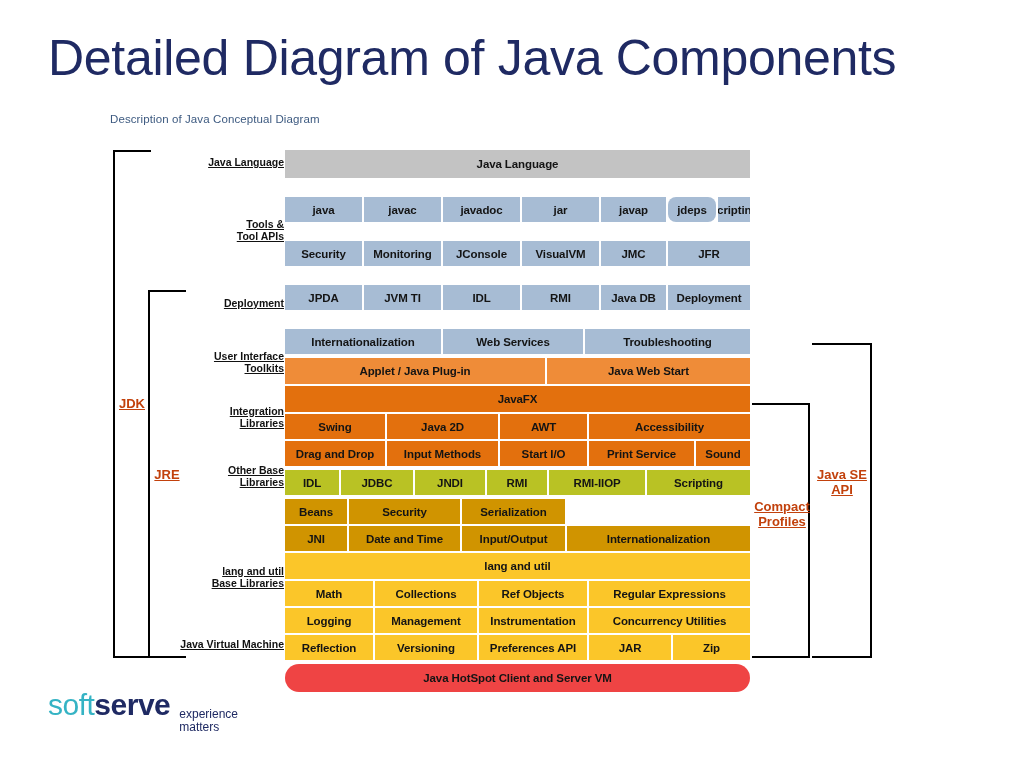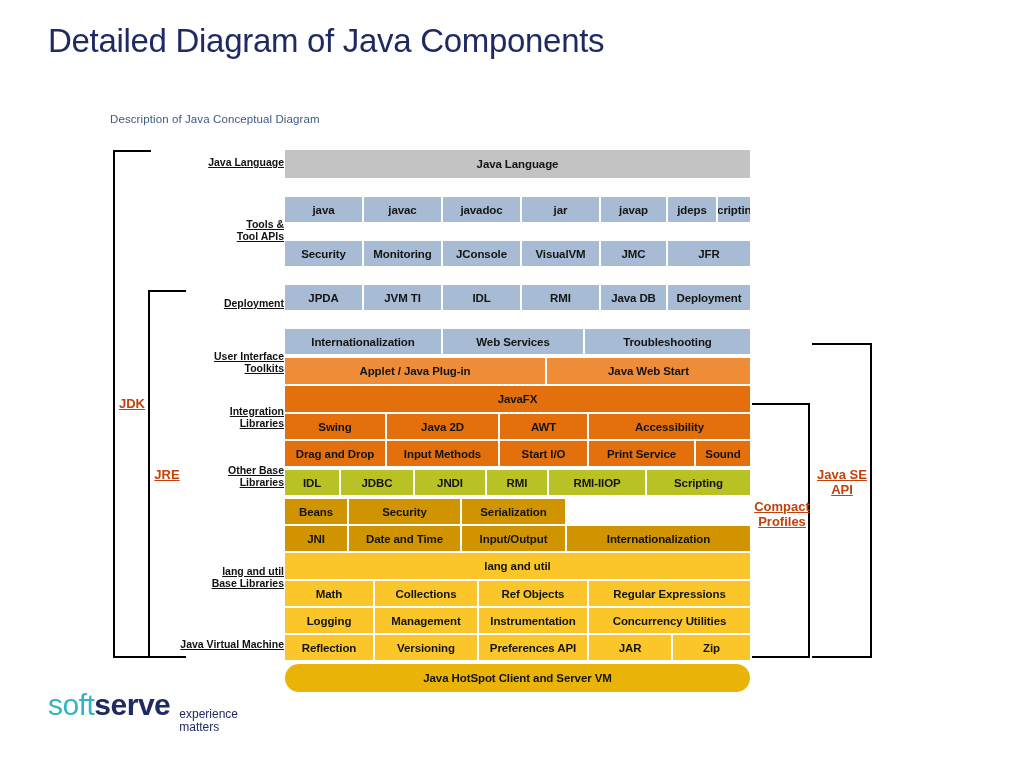--- a/index.html
+++ b/index.html
@@ -8,22 +8,22 @@
   body {
     width:1024px; height:767px;
     background:#ffffff;
     font-family:"Liberation Sans", sans-serif;
     position:relative;
     overflow:hidden;
   }
 
   
   #slide-title {
-    position:absolute; left:48px; top:24px;
-    font-size:33px; line-height:1.05;
+    position:absolute; left:48px; top:32px;
+    font-size:50px; line-height:1.05;
     color:#1f2a63; font-weight:normal;
     letter-spacing:-0.3px;
     white-space:nowrap;
   }
   #subtitle {
     position:absolute; left:110px; top:113px;
     font-size:11.5px; color:#3d5a80;
     letter-spacing:0.1px;
   }
 
@@ -73,21 +73,21 @@
   .cell:last-child { margin-right:0; }
 
   
   .c-gray      { background:#c3c3c3; }
   .c-bluegray  { background:#a7bcd4;margin-top:17px; }
   .c-orangelt  { background:#ef8c38; }
   .c-orange    { background:#e3700d; }
   .c-olive     { background:#b9c224; }
   .c-gold      { background:#d09400; }
   .c-yellow    { background:#fbc629; }
-  .c-sage      { background:#eab308;border-radius:14px; }
+  .c-sage      { background:#ef4444;border-radius:14px; }
 
   .h-28 { height:28px; }
   .h-26 { height:26px; }
 
   
   .bracket {
     position:absolute;
     border:2px solid #000;
   }
   .bracket-label {
@@ -186,21 +186,21 @@
     <div class="row">
       <div class="cell c-gray h-28" style="flex:1 1 100%;">Java Language</div>
     </div>
 
     <div class="row">
       <div class="cell c-bluegray" style="flex:0 0 77px;">java</div>
       <div class="cell c-bluegray" style="flex:0 0 77px;">javac</div>
       <div class="cell c-bluegray" style="flex:0 0 77px;">javadoc</div>
       <div class="cell c-bluegray" style="flex:0 0 77px;">jar</div>
       <div class="cell c-bluegray" style="flex:0 0 65px;">javap</div>
-      <div class="cell c-bluegray" style="flex:0 0 48px;">jdeps</div>
+      <div class="cell c-bluegray" style="flex:0 0 48px;border-radius:8px;">jdeps</div>
       <div class="cell c-bluegray" style="flex:1 1 auto;">Scripting</div>
     </div>
 
     <div class="row">
       <div class="cell c-bluegray" style="flex:0 0 77px;">Security</div>
       <div class="cell c-bluegray" style="flex:0 0 77px;">Monitoring</div>
       <div class="cell c-bluegray" style="flex:0 0 77px;">JConsole</div>
       <div class="cell c-bluegray" style="flex:0 0 77px;">VisualVM</div>
       <div class="cell c-bluegray" style="flex:0 0 65px;">JMC</div>
       <div class="cell c-bluegray" style="flex:1 1 auto;">JFR</div>

